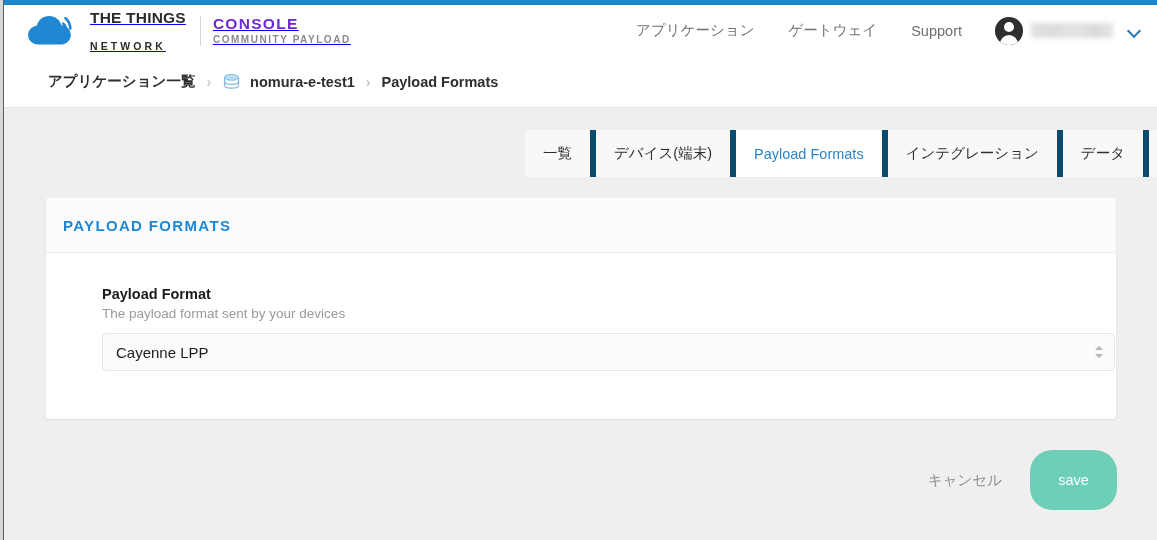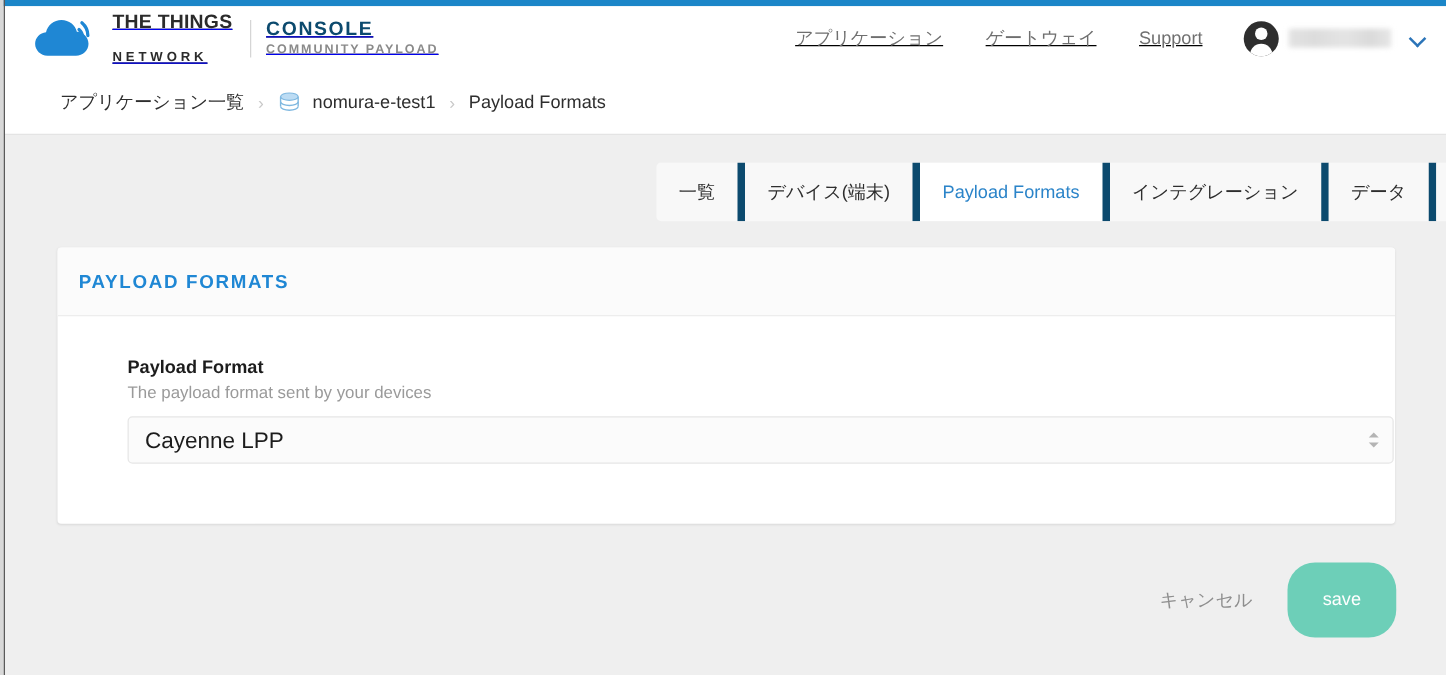--- a/index.html
+++ b/index.html
@@ -53,21 +53,20 @@
   
   .header {
     position: absolute;
     top: 5px; left: 4px;
     width: 1153px;
     height: 51px;
     background: #ffffff;
     box-sizing: border-box;
     display: flex;
     align-items: center;
-    text-decoration: underline;
   }
   .brand {
     display: flex;
     align-items: center;
     margin-left: 16px;
   }
   .cloud-logo {
     width: 60px;
     height: 34px;
     flex: 0 0 auto;
@@ -104,21 +103,21 @@
   }
   .console-words {
     display: flex;
     flex-direction: column;
     justify-content: center;
     line-height: 1;
   }
   .console-line1 {
     font-size: 15.5px;
     font-weight: bold;
-    color: #0c4a6e;
+    color: #6d28d9;
     letter-spacing: 1.3px;
   }
   .console-line2 {
     font-size: 10px;
     font-weight: bold;
     color: #8a8a8a;
     letter-spacing: 1.55px;
     margin-top: 4px;
   }
 
@@ -193,20 +192,21 @@
     position: absolute;
     top: 56px; left: 4px;
     width: 1153px;
     height: 52px;
     background: #ffffff;
     border-bottom: 1px solid #e4e4e4;
     box-sizing: border-box;
     display: flex;
     align-items: center;
     padding-left: 44px;
+    font-weight: bold;
   }
   .crumb {
     font-size: 14.5px;
     color: #2e2e2e;
     text-decoration: none;
     white-space: nowrap;
   }
   .crumb-sep {
     color: #c9c9c9;
     font-size: 14px;
@@ -301,21 +301,21 @@
     width: 1013px;
     height: 38px;
   }
   .select-box {
     width: 100%;
     height: 38px;
     box-sizing: border-box;
     background: #fbfbfb;
     border: 1px solid #e6e6e6;
     border-radius: 4px;
-    font-size: 18px;
+    font-size: 15px;
     color: #1c1c1c;
     padding: 0 30px 0 13px;
     display: flex;
     align-items: center;
     cursor: pointer;
   }
   .select-arrows {
     position: absolute;
     right: 12px;
     top: 50%;

